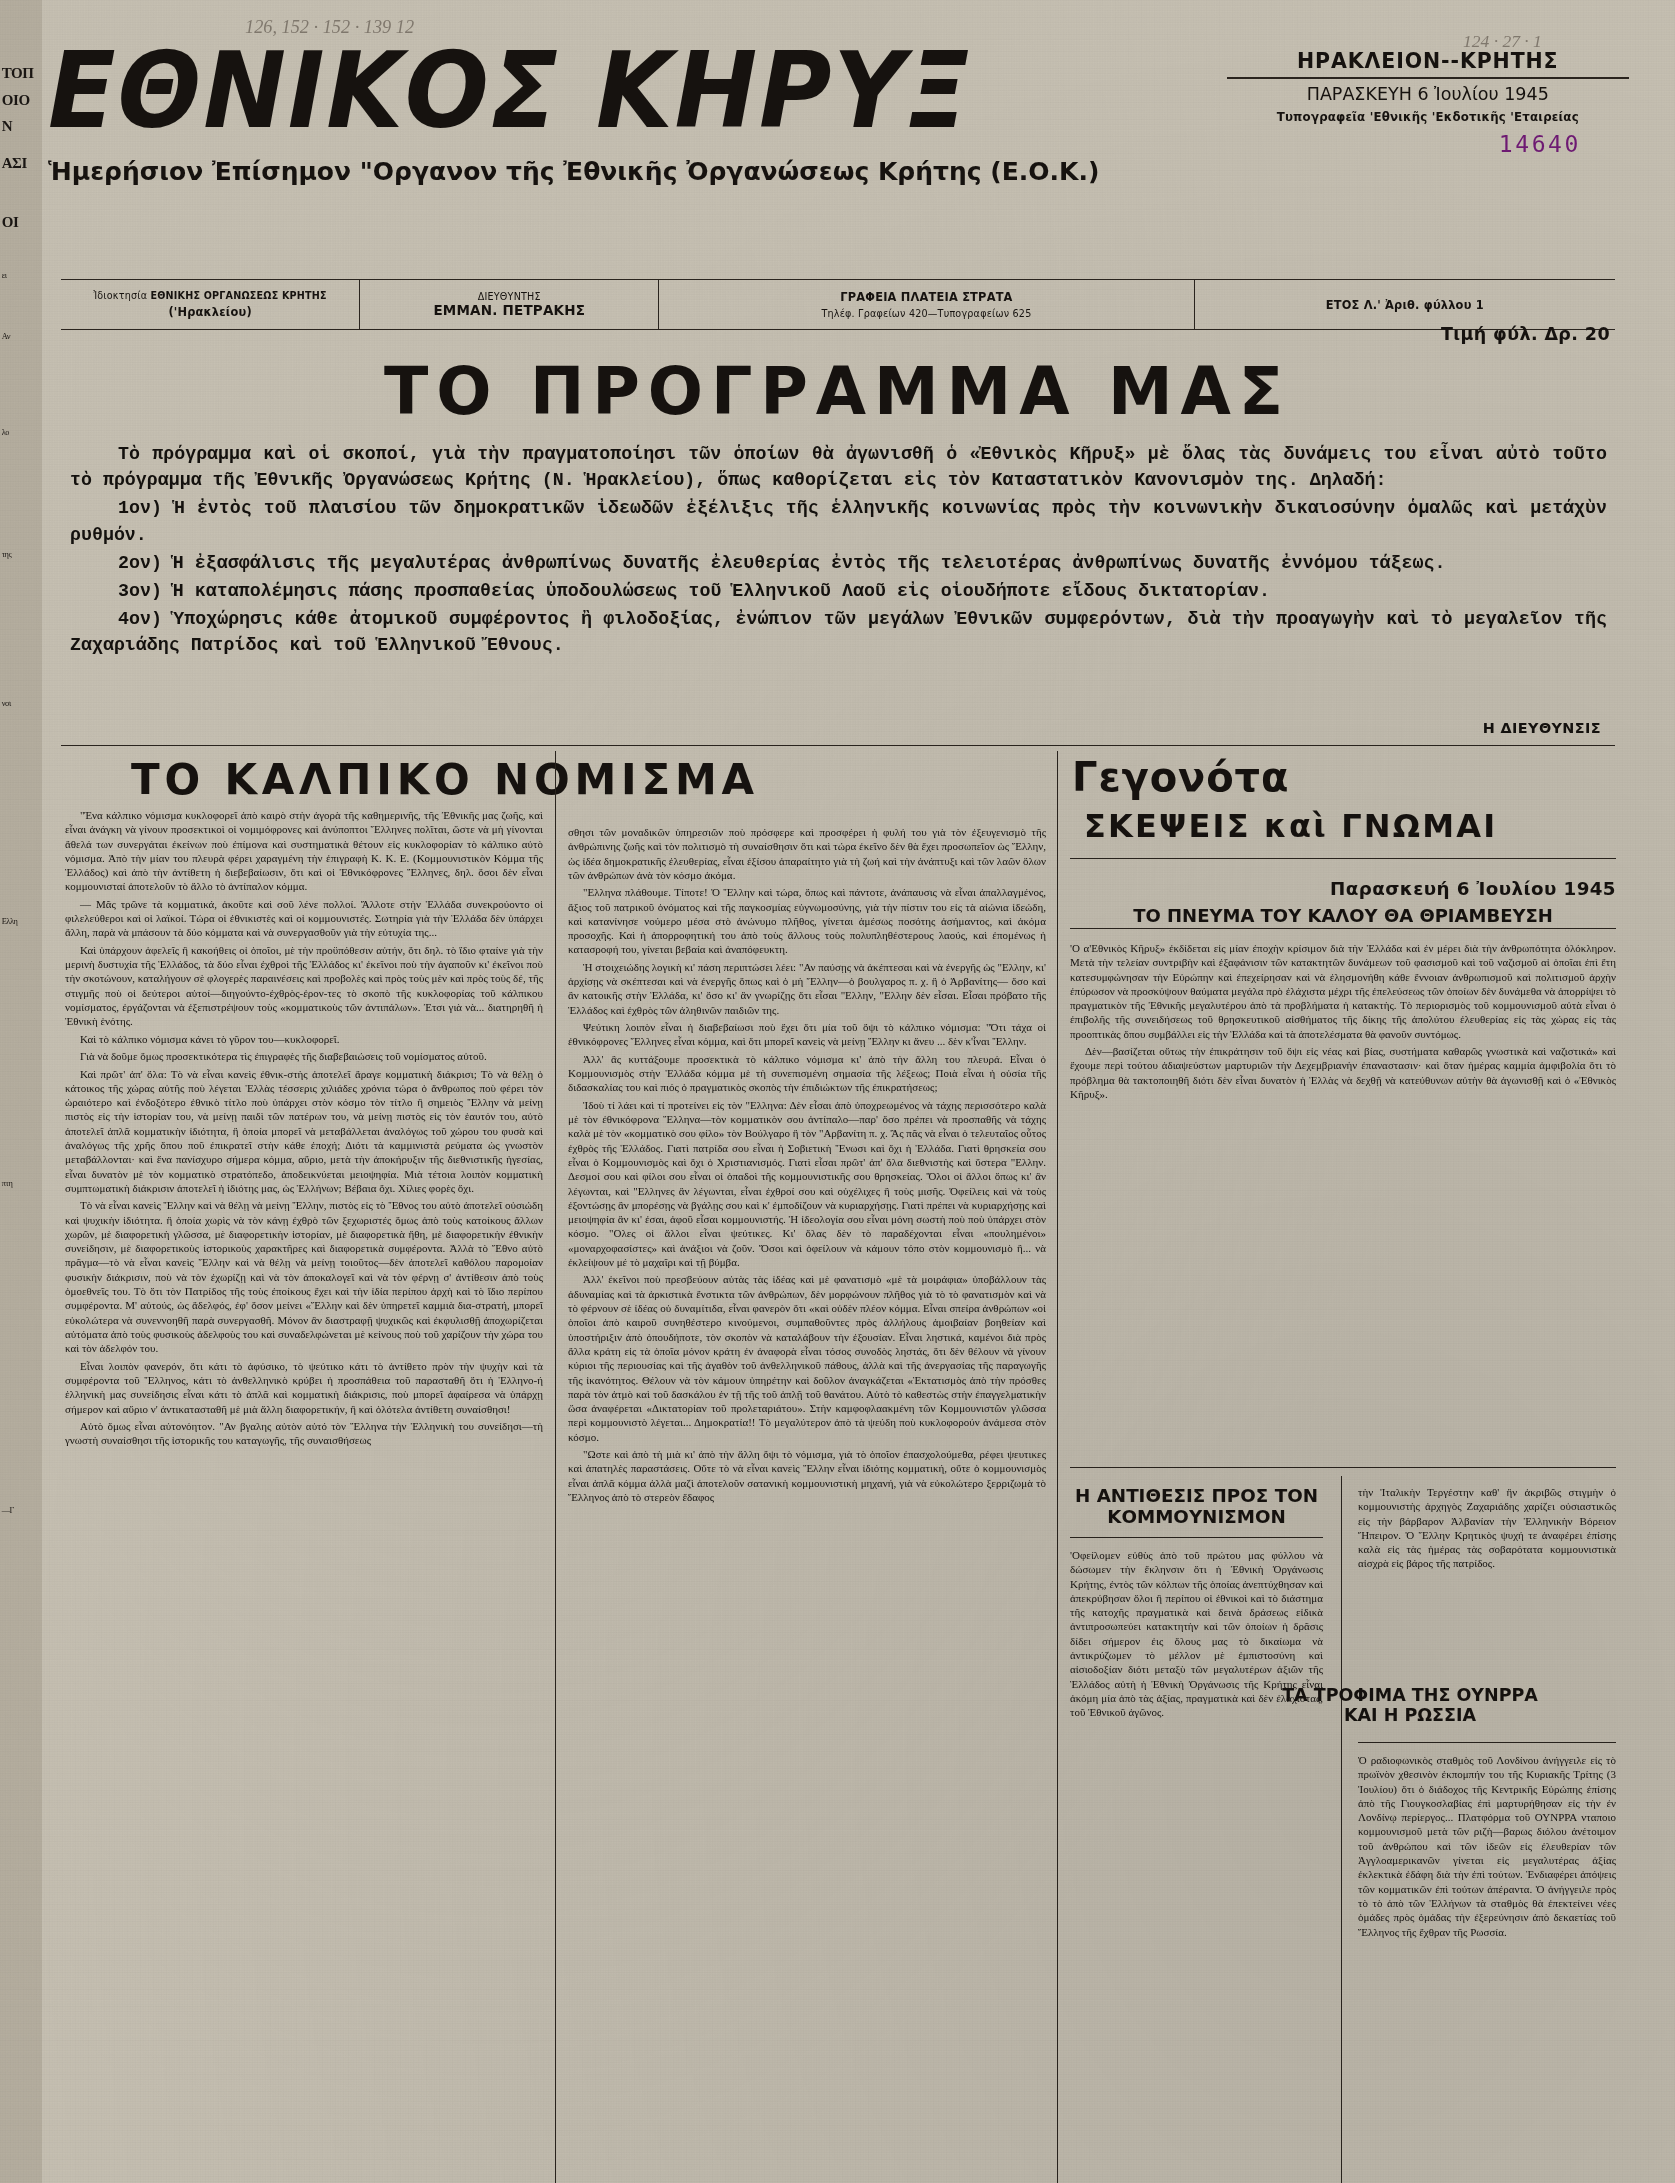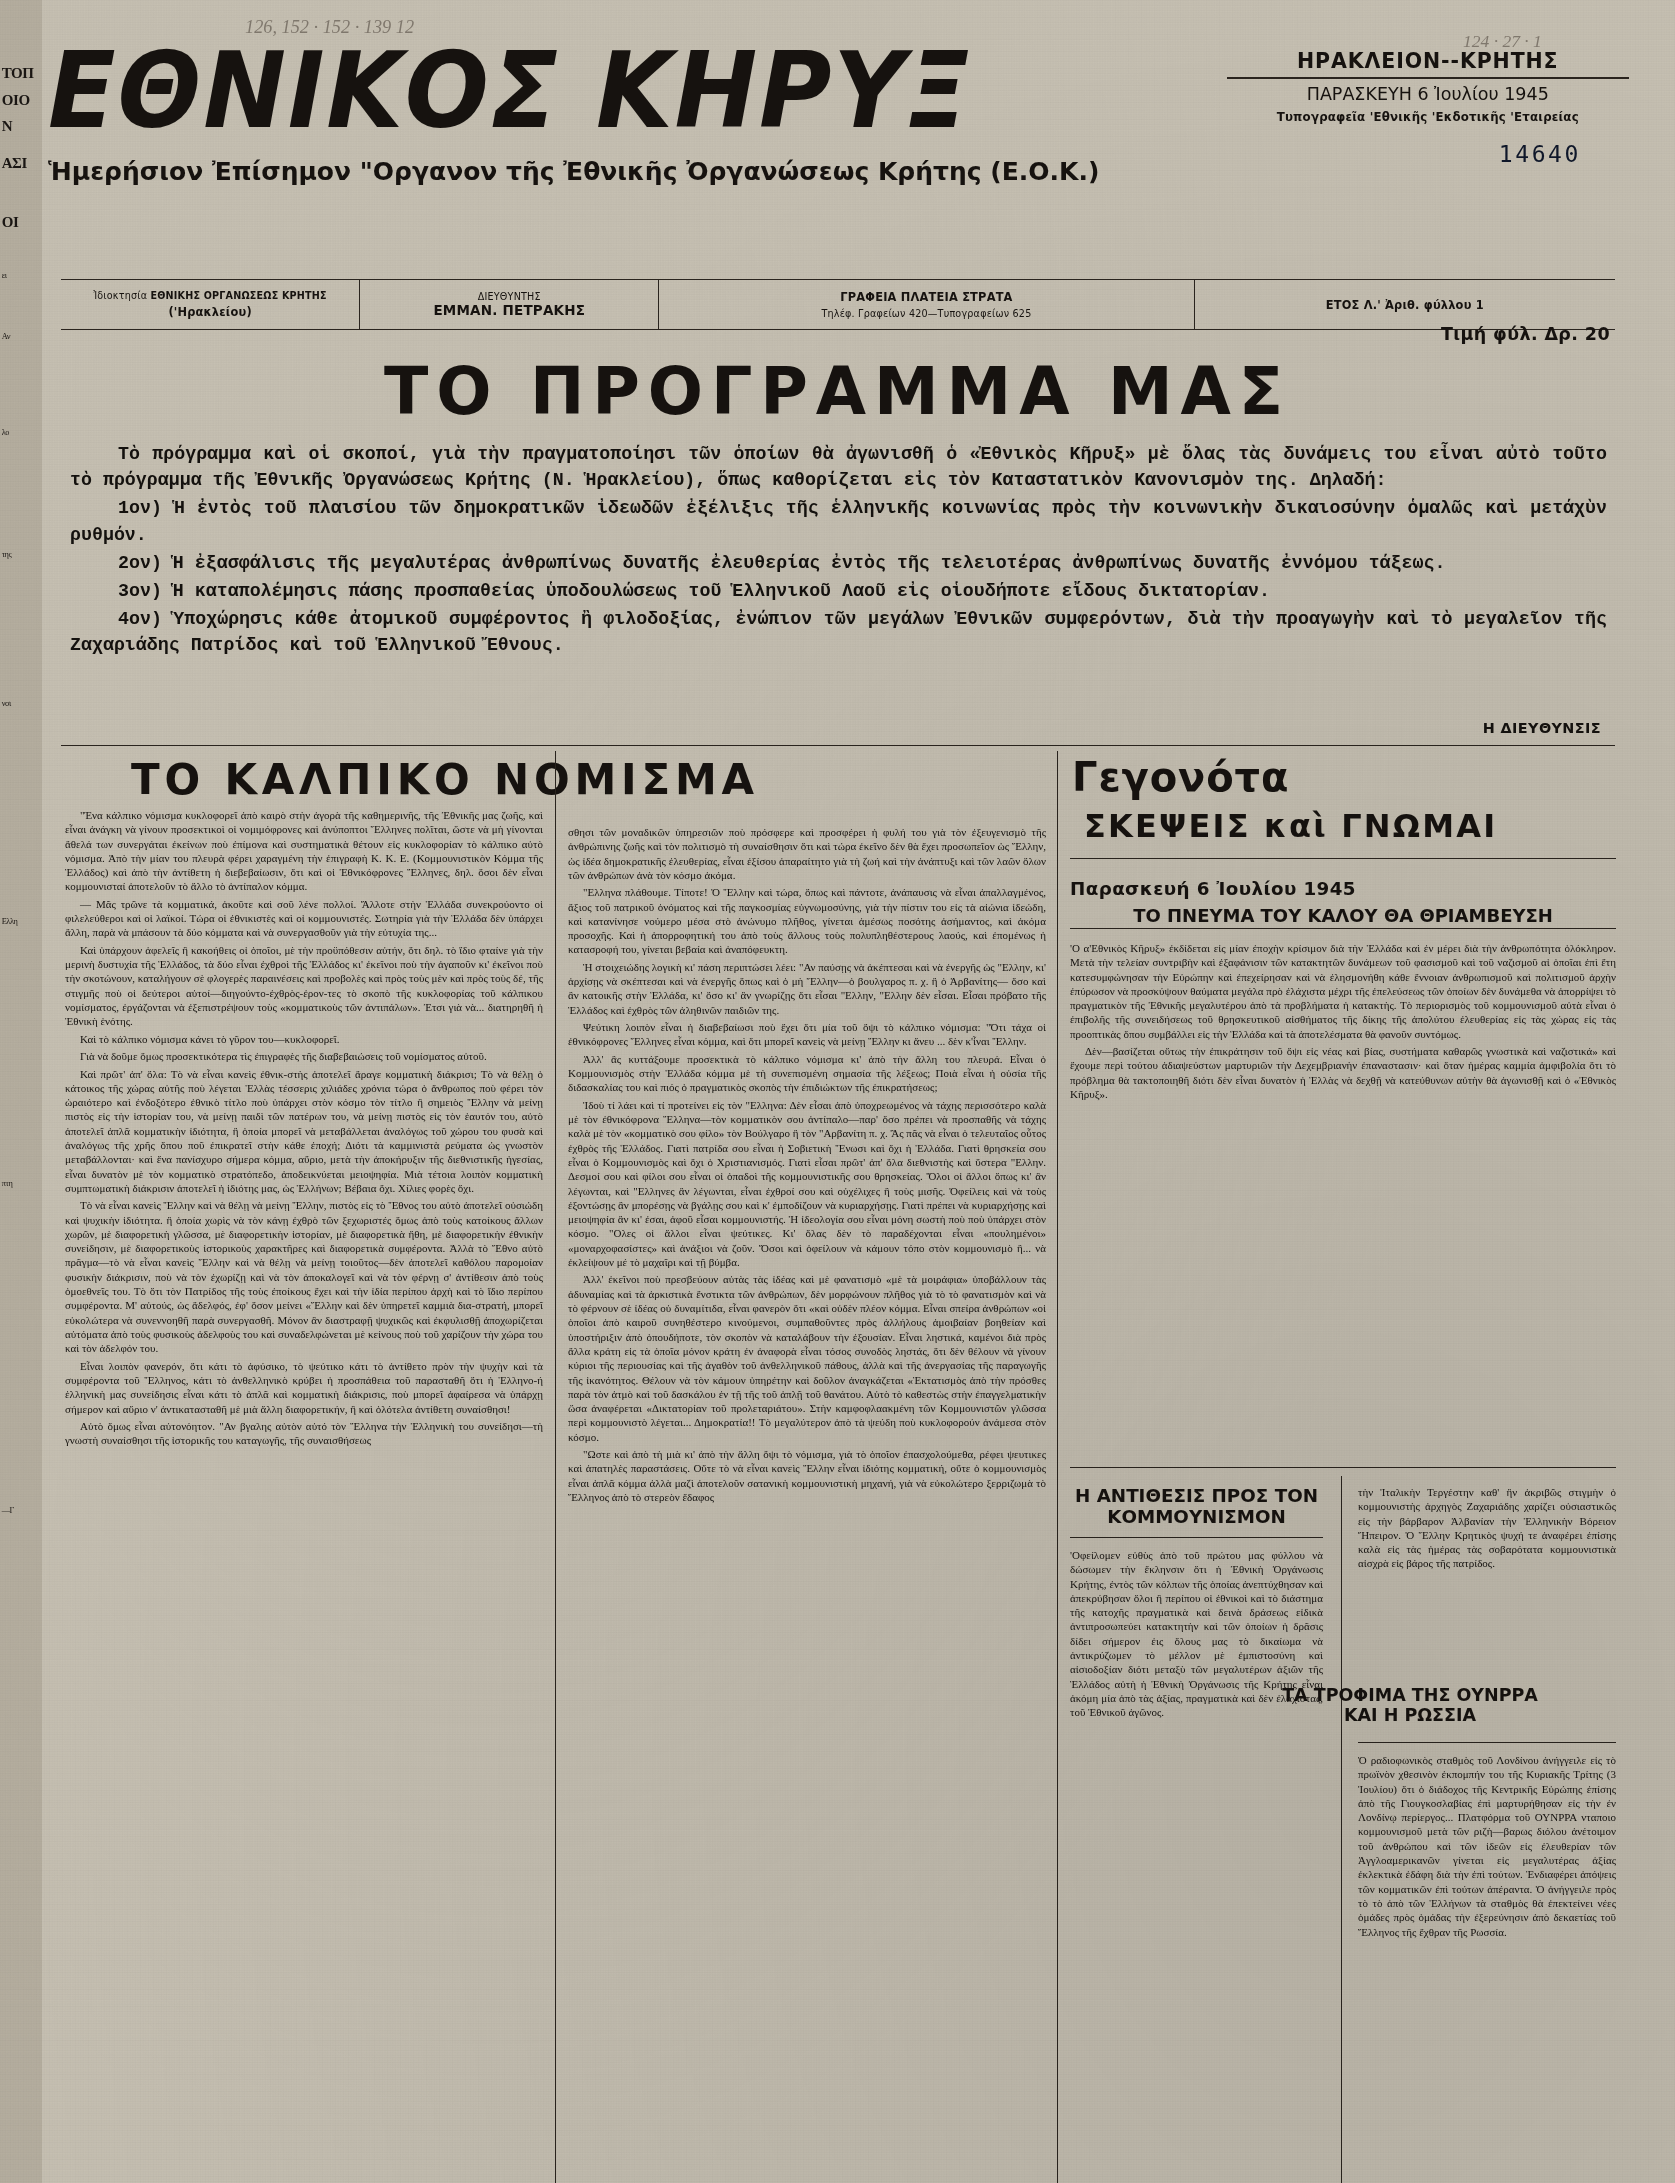--- a/index.html
+++ b/index.html
@@ -119,25 +119,25 @@
     font-size: 17.5px;
     font-weight: 400;
   }
   .corner-print {
     margin-top: 6.1px;
     font-size: 11.8px;
     font-weight: 700;
     letter-spacing: 0.2px;
   }
   .corner-number {
-    margin-top: 17px;
+    margin-top: 7px;
     font-family: "DejaVu Sans Mono", monospace;
     font-size: 23px;
     letter-spacing: 2.6px;
-    color: #0f172a;
+    color: #701a75;
     text-align: right;
     padding-right: 48px;
   }
 
   
   .info-strip {
     position: absolute;
     left: 61px;
     top: 279px;
     width: 1554px;
@@ -266,20 +266,21 @@
     width: 1.3px;
     background: #2a241e;
   }
 
   
   .mini-date {
     position: absolute;
     left: 1070px;
     top: 878px;
     width: 546px;
+    text-align: right;
     font-family: "DejaVu Sans", sans-serif;
     font-weight: 700;
     font-size: 18.3px;
     color: #16120f;
     letter-spacing: 0.4px;
   }
   .mini-head {
     position: absolute;
     font-family: "DejaVu Sans", sans-serif;
     font-weight: 800;

